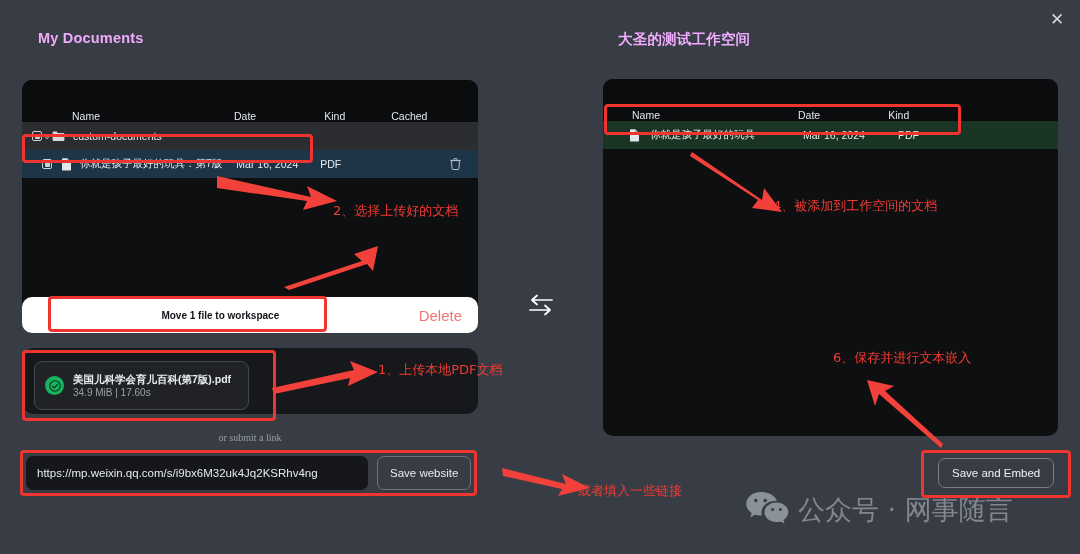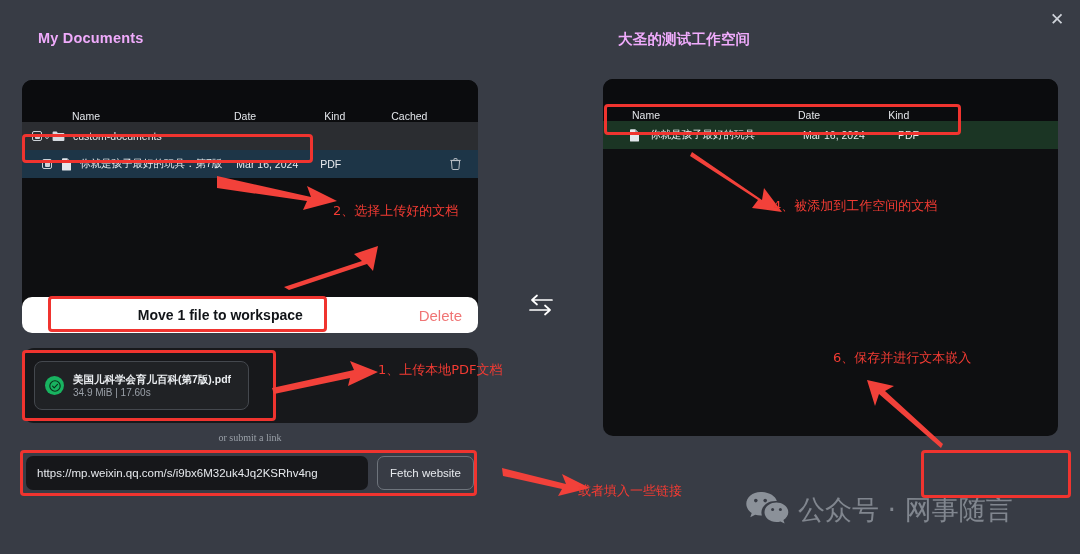--- a/index.html
+++ b/index.html
@@ -76,21 +76,21 @@
   
   .actionbar {
     position: absolute;
     background: #ffffff;
     border-radius: 10px;
     display: flex; align-items: center;
     height: 36px;
   }
   .move-btn {
     flex: 1; text-align: center;
-    font-size: 14px; font-weight: bold; color: #111418;
+    font-size: 10px; font-weight: bold; color: #111418;
     cursor: pointer;
   }
   .delete-btn {
     padding-right: 16px;
     font-size: 15px; color: #f07575; cursor: pointer;
   }
 
   
   .dropzone {
     position: absolute;
@@ -233,40 +233,40 @@
           </svg>
       </span>
     </div>
   </div>
 
   <div class="actionbar" style="left:22px; top:297px; width:456px;">
     <div class="move-btn">Move 1 file to workspace</div>
     <div class="delete-btn">Delete</div>
   </div>
 
-  <div class="dropzone" style="left:22px; top:348px; width:456px; height:75px;">
+  <div class="dropzone" style="left:22px; top:348px; width:456px; height:66px;">
     <div class="filechip">
       <span class="check-dot">
         <svg width="12" height="12" viewBox="0 0 12 12">
             <circle cx="6" cy="6" r="5.2" fill="none" stroke="#0a2f19" stroke-width="1.1"></circle>
             <path d="M3.6 6.2 5.2 7.8 8.5 4.4" fill="none" stroke="#0a2f19" stroke-width="1.1" stroke-linecap="round" stroke-linejoin="round"></path>
           </svg>
       </span>
       <span>
         <div class="fc-name">美国儿科学会育儿百科(第7版).pdf</div>
         <div class="fc-meta">34.9 MiB | 17.60s</div>
       </span>
     </div>
   </div>
 
   <div class="submitlink" style="left:0; top:432px; width:500px;font-family:Liberation Serif, serif;">or submit a link</div>
 
   <div class="urlrow" style="left:26px; top:456px;">
     <input class="urlinput" value="https://mp.weixin.qq.com/s/i9bx6M32uk4Jq2KSRhv4ng" placeholder="https://example.com" style="">
-    <button class="fetch-btn">Fetch website</button>
+    <button class="fetch-btn">Save website</button>
   </div>
 
 
   <div class="swap" style="left:528px; top:292px;">
     <svg width="26" height="26" viewBox="0 0 26 26">
       <path d="M24 8H4M4 8l5-4.5M4 8l5 4.5" fill="none" stroke="#ffffff" stroke-width="1.7" stroke-linecap="round" stroke-linejoin="round"></path>
       <path d="M2 18h20M22 18l-5-4.5M22 18l-5 4.5" fill="none" stroke="#ffffff" stroke-width="1.7" stroke-linecap="round" stroke-linejoin="round"></path>
     </svg>
   </div>
 
@@ -286,20 +286,21 @@
             <path d="M1 1.2A.9.9 0 0 1 1.9.3h4.3L10 4.1v7.6a.9.9 0 0 1-.9.9H1.9a.9.9 0 0 1-.9-.9z" fill="#e3e7ec"></path>
             <path d="M6.2.3 10 4.1H6.2z" fill="#9aa3ad"></path>
           </svg>
       </span>
       <span style="margin-left:9px;">你就是孩子最好的玩具</span>
       <span style="margin-left:48px;">Mar 16, 2024</span>
       <span style="margin-left:33px;">PDF</span>
     </div>
   </div>
 
+  <button class="save-btn" style="left:938px; top:458px;">Save and Embed</button>
 
   <div class="watermark" style="left:745px; top:490px;">
     <span class="wm-logo">
       <svg width="44" height="34" viewBox="0 0 44 34">
         <path d="M15.5 2C7.6 2 1.3 7.3 1.3 13.8c0 3.7 2.1 7 5.4 9.2l-1.4 4.3 4.9-2.5c1.7.5 3.5.8 5.3.8.5 0 1 0 1.4-.1-.3-1-.5-2-.5-3 0-6.4 6.2-11.6 13.9-11.6.5 0 1 0 1.5.1C30.5 5.9 23.8 2 15.5 2z" fill="#9aa0a8"></path>
         <circle cx="10.8" cy="10.6" r="1.8" fill="#383c45"></circle>
         <circle cx="20.2" cy="10.6" r="1.8" fill="#383c45"></circle>
         <path d="M43.3 22.2c0-5.4-5.3-9.8-11.9-9.8s-11.9 4.4-11.9 9.8c0 5.4 5.3 9.8 11.9 9.8 1.4 0 2.8-.2 4.1-.6l4.1 2.1-1.2-3.6c2.9-1.8 4.9-4.6 4.9-7.7z" fill="#9aa0a8"></path>
         <circle cx="27.6" cy="19.6" r="1.5" fill="#383c45"></circle>
         <circle cx="35.4" cy="19.6" r="1.5" fill="#383c45"></circle>

